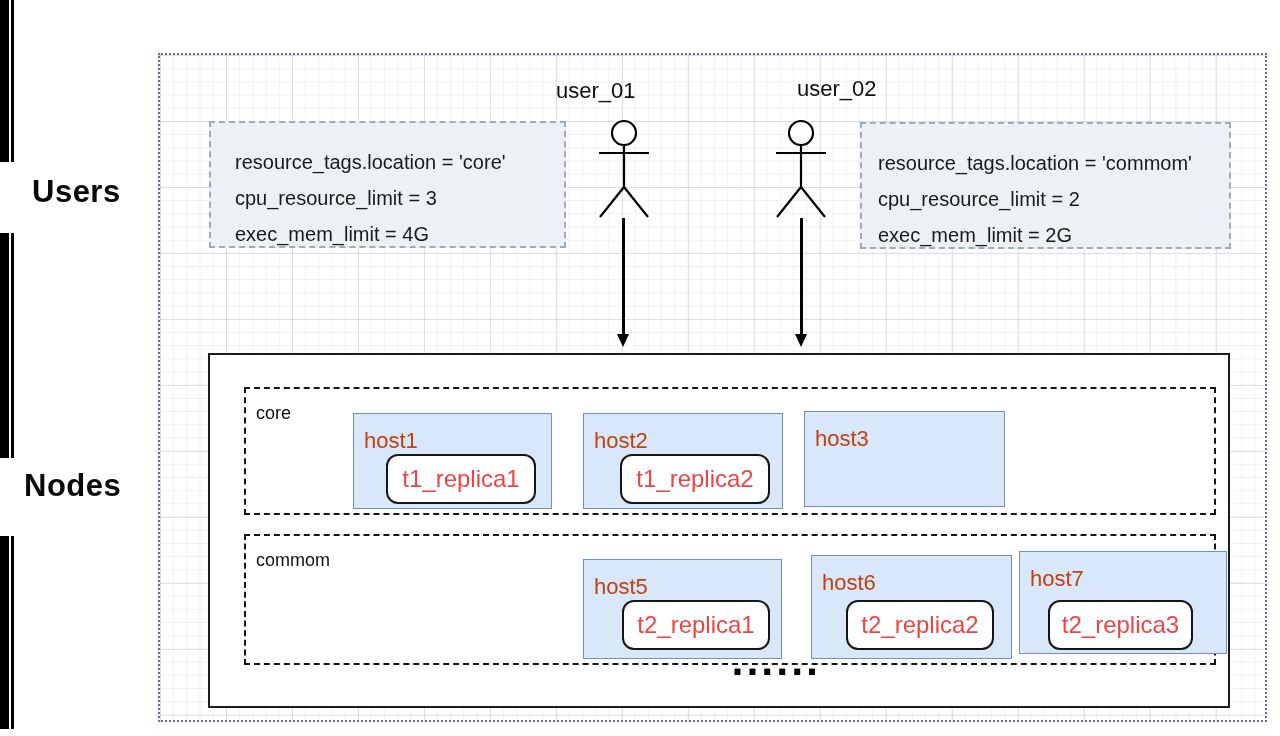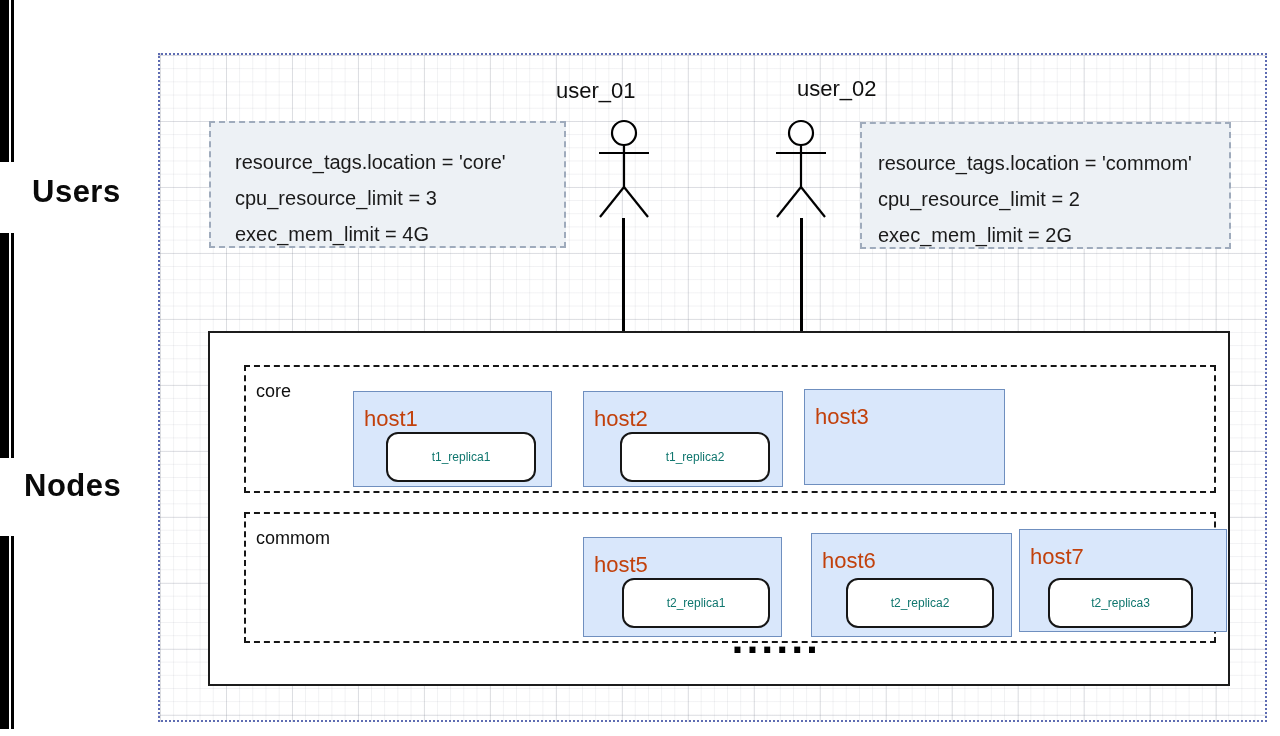--- a/index.html
+++ b/index.html
@@ -40,33 +40,33 @@
   .actor { position:absolute; width:52px; height:100px; }
   .actor svg { display:block; width:100%; height:100%; }
 
   
   .arrow { position:absolute; width:12px; }
   .arrow-line { position:absolute; left:5px; top:0; width:2.5px; background:#000; }
   .arrow-head { position:absolute; left:0; bottom:0; width:0; height:0;
     border-left:6px solid transparent; border-right:6px solid transparent; border-top:13px solid #000; }
 
   
-  .nodes-box { position:absolute; left:48px; top:276px; width:1022px; height:355px;
+  .nodes-box { position:absolute; left:48px; top:298px; width:1022px; height:355px;
     background:#fff; border:2.5px solid #1c1c1c; }
 
   .group { position:absolute; left:34px; width:972px; border:2px dashed #161616; background:transparent; }
   .group-core   { top:32px;  height:128px; }
   .group-commom { top:179px; height:131px; }
   .group-label  { position:absolute; left:10px; top:14px; font-size:18px; color:#0f0f0f; }
 
   .host { position:absolute; background:#d9e7fb; border:1.5px solid #6f8fbf; }
   .host-label { position:absolute; left:10px; top:14px; font-size:22px; color:#c2410c; }
   .replica { position:absolute; height:50px; background:#fff; border:2.5px solid #161616;
     border-radius:12px; display:flex; align-items:center; justify-content:center;
-    font-size:12px; color:#0f766e; }
+    font-size:24px; color:#ef4444; }
 
   .dots { position:absolute; left:521px; top:290px; width:90px; font-weight:bold;
     font-size:34px; line-height:36px; letter-spacing:2px; color:#000;
     font-family:"DejaVu Sans", sans-serif; }
 </style>
 </head>
 <body>
 
 <div class="page">
 

